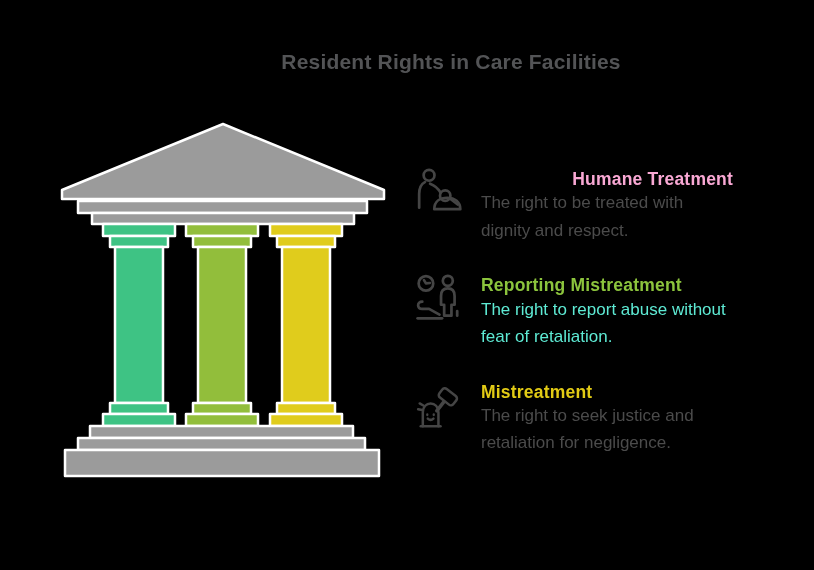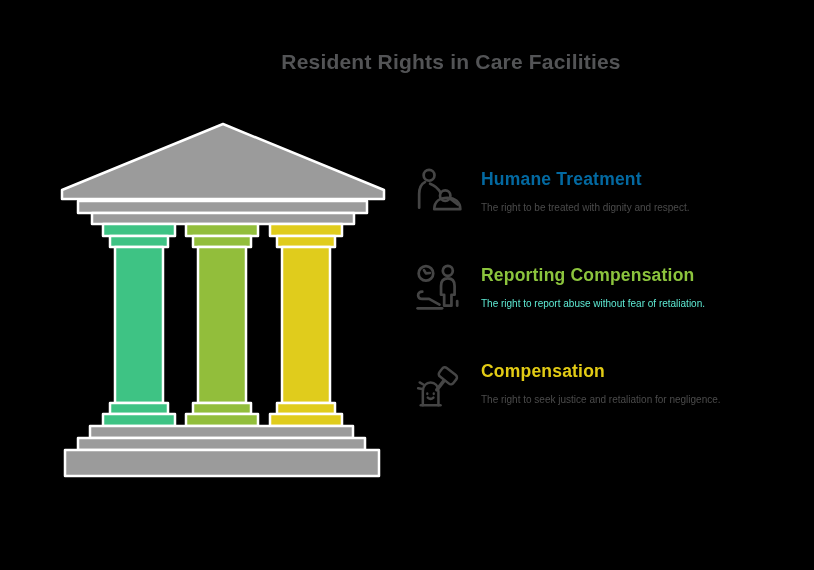--- a/index.html
+++ b/index.html
@@ -47,23 +47,22 @@
   }
   .section-body { margin-left: 16px; }
   .section-heading {
     font-size: 17.5px;
     font-weight: bold;
     line-height: 1.1;
     letter-spacing: 0.2px;
     margin-top: 6px;
   }
   .section-desc {
-    margin-top: 11px;
     max-width: 252px;
-    font-size: 10px;
+    font-size: 17px;
     line-height: 1.62;
   }
   svg { display: block; }
 </style>
 </head>
 <body style="background: rgb(0, 0, 0);">
 
 <h1 class="page-title" style="color: rgb(83, 84, 86); margin-left: 44px;">Resident Rights in Care Facilities</h1>
 
 <div class="temple-wrap">
@@ -113,39 +112,39 @@
       <svg width="50" height="52" viewBox="0 0 48 48" fill="none" stroke="currentColor" stroke-width="2.6" stroke-linecap="round" stroke-linejoin="round">
         <circle cx="13.5" cy="8" r="5.2"></circle>
         <path d="M9.5 14.5 C5.5 16.5 4 21 4 26 L4 39"></path>
         <path d="M14.5 16 C19.5 18 22.5 21 24.5 24.5"></path>
         <path d="M18.5 40.5 C18.5 33 24 29.5 31 29.5 C38.2 29.5 43.5 33.8 43.5 40.5 Z"></path>
         <circle cx="29" cy="27.5" r="5"></circle>
         <path d="M33.8 30.5 L41 36"></path>
       </svg>
     </div>
     <div class="section-body">
-      <div class="section-heading" style="color: #0369a1;">Humane Treatment</div>
+      <div class="section-heading" style="color: #f9a8d4; text-align: right;">Humane Treatment</div>
       <div class="section-desc" style="color: rgb(75, 75, 75);">The right to be treated with dignity and respect.</div>
     </div>
   </div>
 
   <div class="section">
     <div class="section-icon" style="color: rgb(69, 69, 69);">
       <svg width="50" height="52" viewBox="0 0 48 48" fill="none" stroke="currentColor" stroke-width="2.6" stroke-linecap="round" stroke-linejoin="round">
         <circle cx="10.5" cy="10" r="7"></circle>
         <path d="M8.6 6.8 L10.5 10 L14.3 9.6"></path>
         <circle cx="31.5" cy="7.5" r="4.8"></circle>
         <path d="M25 22 C25 17.3 27.6 14.8 31.5 14.8 C35.4 14.8 38 17.3 38 22 L38 30.5 L35 30.5 L35 41 L28 41 L28 30.5 L25 30.5 Z"></path>
         <path d="M40.5 36.5 L40.5 41"></path>
         <path d="M7 27.5 C4.4 27.5 3 29 3 31 C3 33 4.4 34.5 7 34.5 L13.5 34.5 L23.5 40"></path>
         <path d="M2.5 43.5 L26 43.5"></path>
       </svg>
     </div>
     <div class="section-body">
-      <div class="section-heading" style="color: rgb(140, 196, 61);">Reporting Compensation</div>
+      <div class="section-heading" style="color: rgb(140, 196, 61);">Reporting Mistreatment</div>
       <div class="section-desc" style="color: #5eead4;">The right to report abuse without fear of retaliation.</div>
     </div>
   </div>
 
   <div class="section">
     <div class="section-icon" style="color: rgb(69, 69, 69);">
       <svg width="50" height="52" viewBox="0 0 48 48" fill="none" stroke="currentColor" stroke-width="2.4" stroke-linecap="round" stroke-linejoin="round">
         <path d="M7.5 44.5 L7.5 31 C7.5 25.6 11 22.5 15 22.5 C19 22.5 22.5 25.6 22.5 31 L22.5 44.5"></path>
         <path d="M5.5 44.5 L24.5 44.5"></path>
         <path d="M11.8 33 L11.8 33.6" stroke-width="2.2"></path>
@@ -153,18 +152,18 @@
         <path d="M12.3 37 Q15 39.6 17.7 37"></path>
         <g transform="rotate(38 31 16)">
           <rect x="23" y="10.5" width="17" height="10.5" rx="3"></rect>
           <path d="M31.5 22 L31.5 33" stroke-width="3.4"></path>
         </g>
         <path d="M4.5 22.5 L8 24.5"></path>
         <path d="M3 28 L6.8 28.8"></path>
       </svg>
     </div>
     <div class="section-body">
-      <div class="section-heading" style="color: rgb(226, 203, 21);">Compensation</div>
+      <div class="section-heading" style="color: rgb(226, 203, 21);">Mistreatment</div>
       <div class="section-desc" style="color: rgb(75, 75, 75);">The right to seek justice and retaliation for negligence.</div>
     </div>
   </div>
 
 </div>
 
 </body></html>

